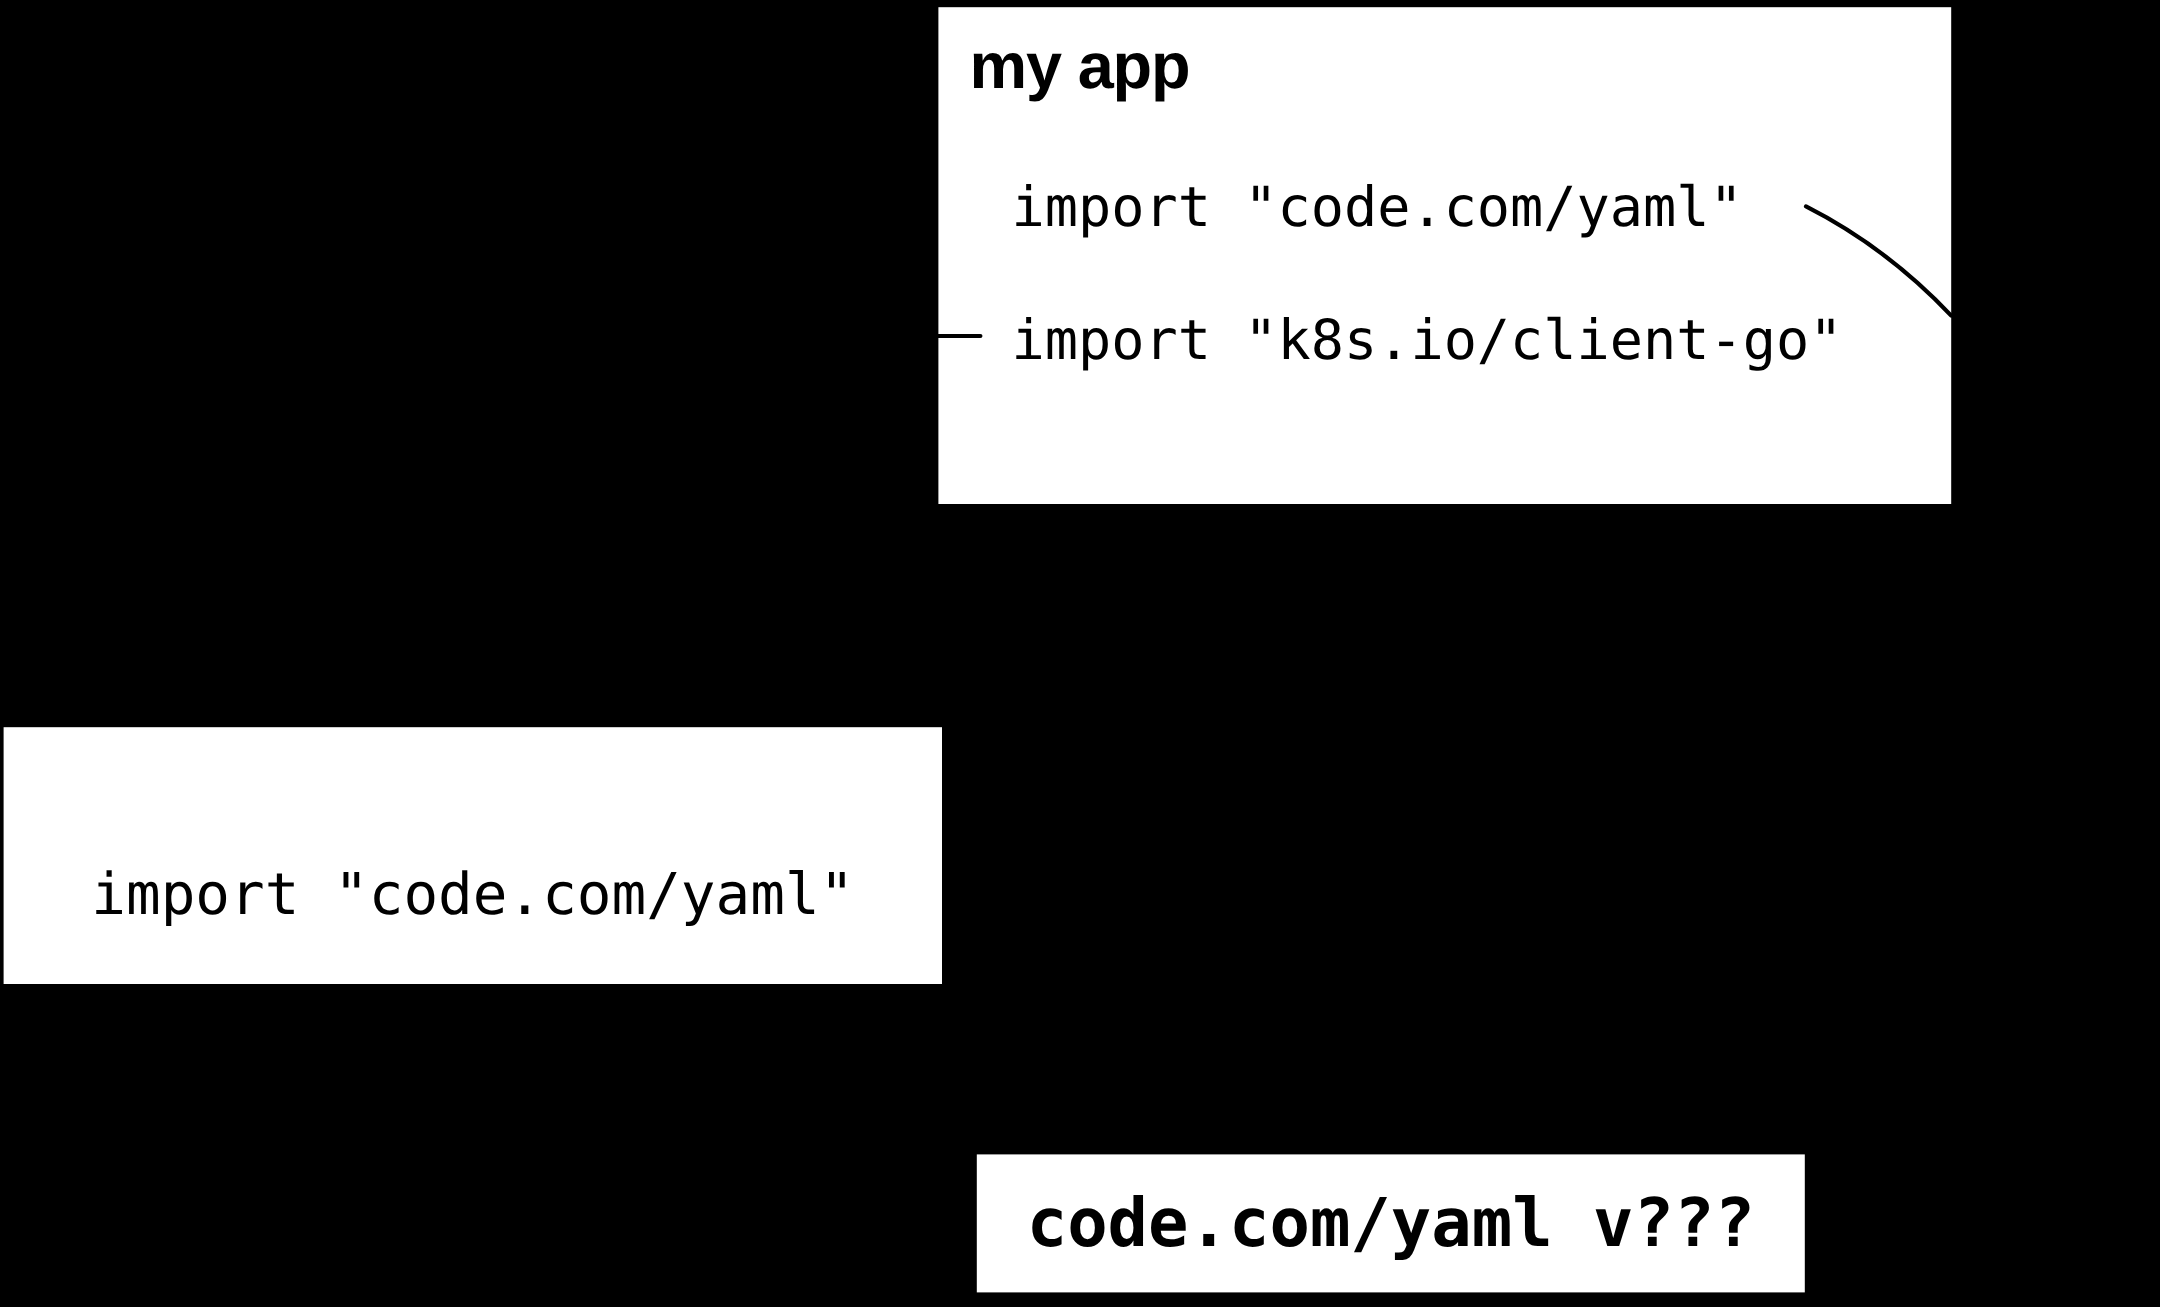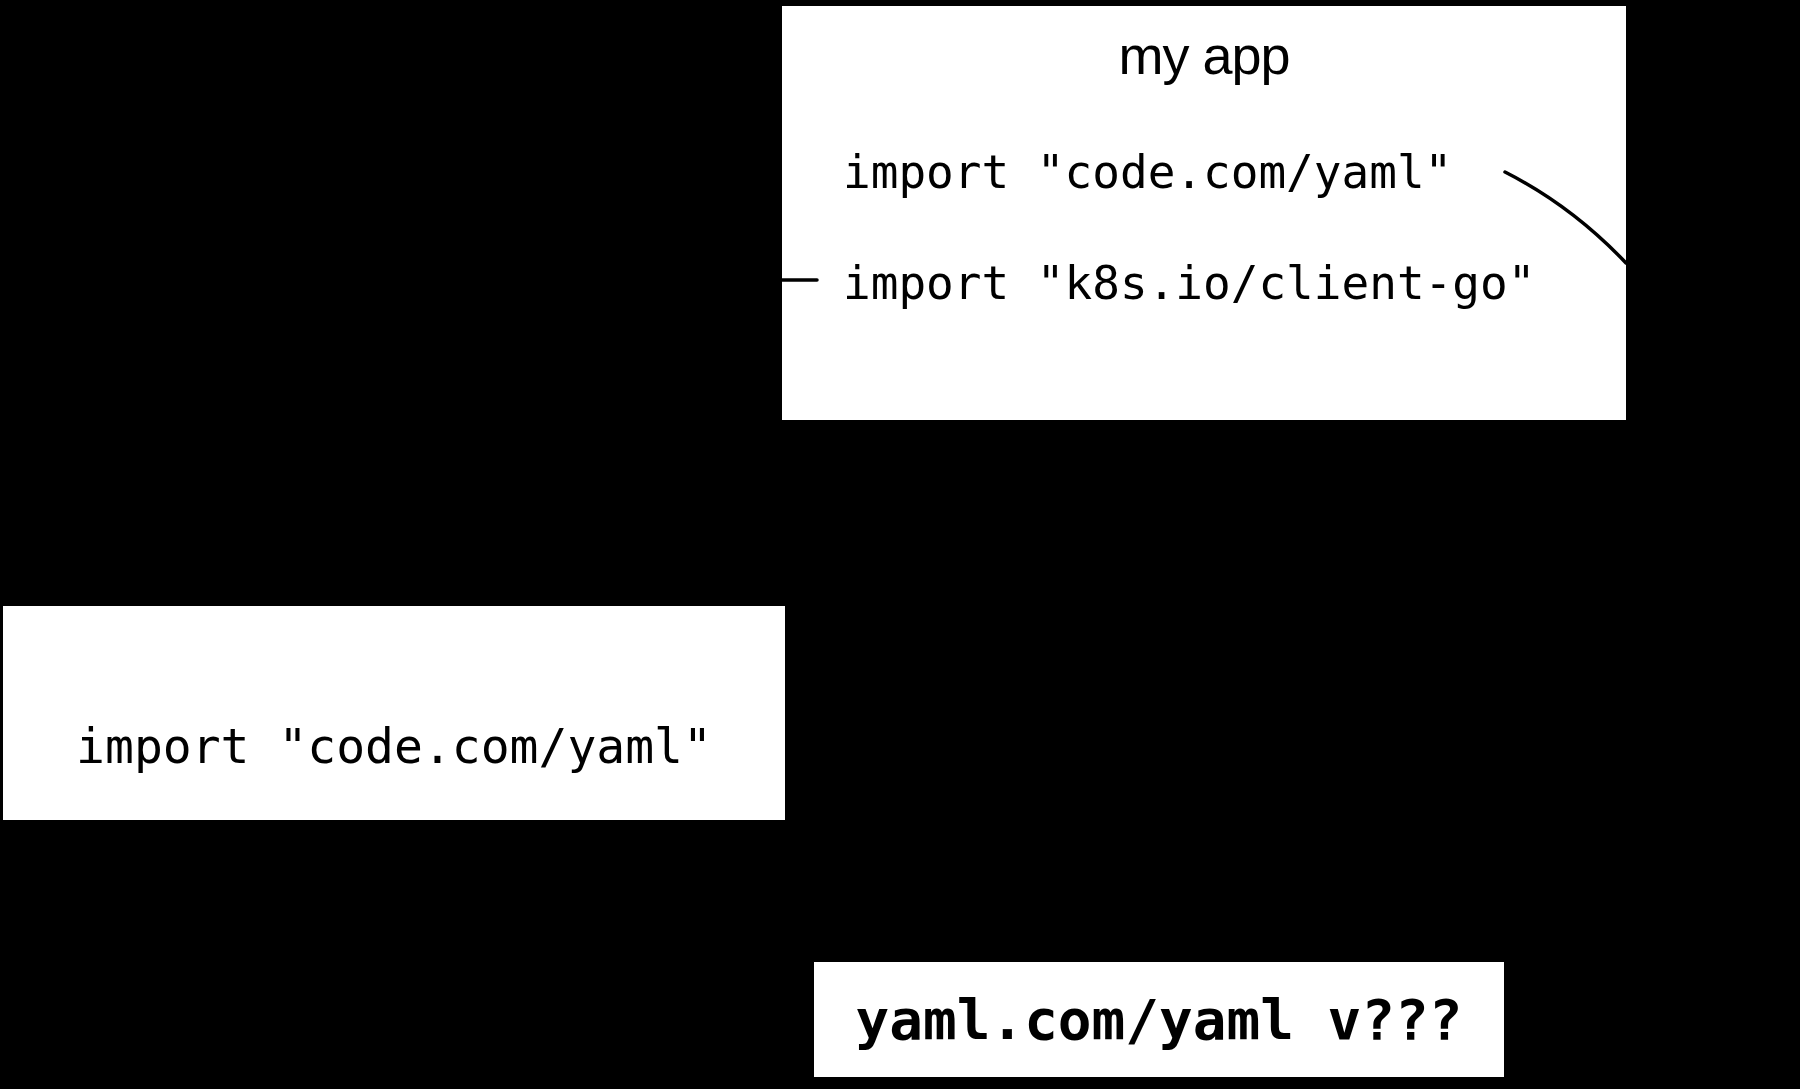--- a/index.html
+++ b/index.html
@@ -25,27 +25,28 @@
     left: 782px;
     top: 6px;
     width: 844px;
     height: 414px;
   }
   .box-my-app .box-title {
     position: absolute;
     left: 0;
     top: 22px;
     width: 100%;
-    text-align: center;
+    text-align: left;
     font-family: "Liberation Sans", sans-serif;
-    font-weight: normal;
+    font-weight: bold;
     font-size: 54px;
     line-height: 1;
     letter-spacing: -1px;
     white-space: pre;
+    padding-left: 26px;
   }
   .code-line {
     position: absolute;
     font-family: "DejaVu Sans Mono", monospace;
     font-size: 46px;
     line-height: 1;
     white-space: pre;
   }
   .box-my-app .code-line-1 { left: 61px; top: 143px; }
   .box-my-app .code-line-2 { left: 61px; top: 254px; }
@@ -112,21 +113,21 @@
     <div class="box-title">my app</div>
     <div class="code-line code-line-1">import "code.com/yaml"</div>
     <div class="code-line code-line-2">import "k8s.io/client-go"</div>
   </div>
 
   <div class="node box-client-go">
     <div class="code-line code-line-1">import "code.com/yaml"</div>
   </div>
 
   <div class="node box-yaml">
-    <div class="box-title">yaml.com/yaml v???</div>
+    <div class="box-title">code.com/yaml v???</div>
   </div>
 
   <svg class="edges-overlay" viewBox="0 0 1800 1089">
     <path d="M 1505 172 Q 1572 206 1626 263" stroke="#000000" stroke-width="3.5" fill="none" stroke-linecap="round"></path>
     <line x1="782" y1="280" x2="817" y2="280" stroke="#000000" stroke-width="3.5" stroke-linecap="round"></line>
   </svg>
 
 </div>
 
 </body></html>

